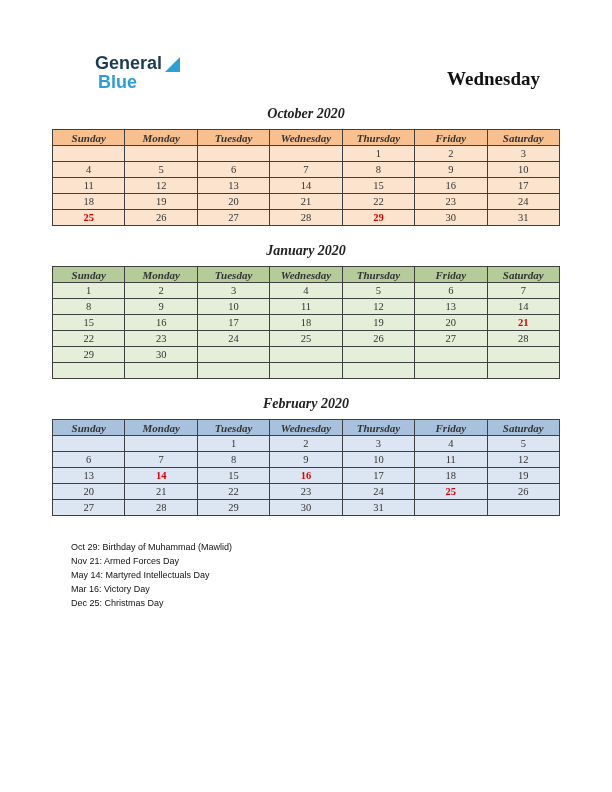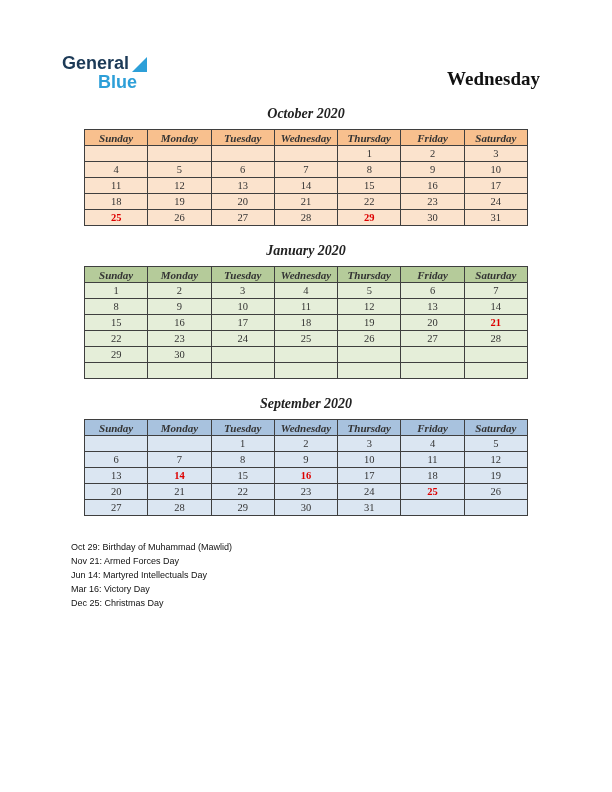--- a/index.html
+++ b/index.html
@@ -20,20 +20,21 @@
     align-items: flex-start;
     padding: 54px 72px 0 62px;
   }
   .logo { line-height: 1; }
   .logo-top { display: flex; align-items: flex-end; }
   .logo-general {
     font-family: "Liberation Sans", sans-serif;
     font-weight: bold;
     font-size: 18px;
     color: #1c3a57;
+    margin-left: 33px;
   }
   .logo-triangle {
     display: inline-block;
     width: 0; height: 0;
     border-left: 15px solid transparent;
     border-bottom: 15px solid #2d9fd8;
     margin-left: 3px;
   }
   .logo-blue {
     font-family: "Liberation Sans", sans-serif;
@@ -42,21 +43,21 @@
     color: #2d9fd8;
     margin-left: 36px;
     margin-top: 1px;
   }
   .country {
     font-size: 19px;
     font-weight: bold;
     color: #111111;
     margin-top: 14px;
   }
-  .month { width: 444px; margin: 12px auto; }
+  .month { width: 508px; margin: 12px auto; }
   .month-title {
     text-align: center;
     font-size: 14px;
     font-weight: bold;
     font-style: italic;
     color: #222222;
     margin: 17px 0 7px 0;
   }
   .month:first-of-type .month-title { margin-top: 15px; }
   table.cal {
@@ -236,21 +237,21 @@
             <td style="background: rgb(229, 238, 217);"></td>
             <td style="background: rgb(229, 238, 217);"></td>
             <td style="background: rgb(229, 238, 217);"></td>
             <td style="background: rgb(229, 238, 217);"></td>
           </tr>
         </tbody>
       </table>
   </section>
 
   <section class="month">
-    <h2 class="month-title">September 2020</h2>
+    <h2 class="month-title">February 2020</h2>
     <table class="cal">
         <thead>
           <tr>
             <th style="background: rgb(168, 194, 222);">Sunday</th>
             <th style="background: rgb(168, 194, 222);">Monday</th>
             <th style="background: rgb(168, 194, 222);">Tuesday</th>
             <th style="background: rgb(168, 194, 222);">Wednesday</th>
             <th style="background: rgb(168, 194, 222);">Thursday</th>
             <th style="background: rgb(168, 194, 222);">Friday</th>
             <th style="background: rgb(168, 194, 222);">Saturday</th>
@@ -302,18 +303,18 @@
             <td style="background: rgb(219, 230, 242);"></td>
             <td style="background: rgb(219, 230, 242);"></td>
           </tr>
         </tbody>
       </table>
   </section>
 
   <div class="holidays">
       <div class="holiday-note">Oct 29: Birthday of Muhammad (Mawlid)</div>
       <div class="holiday-note">Nov 21: Armed Forces Day</div>
-      <div class="holiday-note">Jun 14: Martyred Intellectuals Day</div>
+      <div class="holiday-note">May 14: Martyred Intellectuals Day</div>
       <div class="holiday-note">Mar 16: Victory Day</div>
       <div class="holiday-note">Dec 25: Christmas Day</div>
     </div>
 
 </div>
 
 </body></html>

